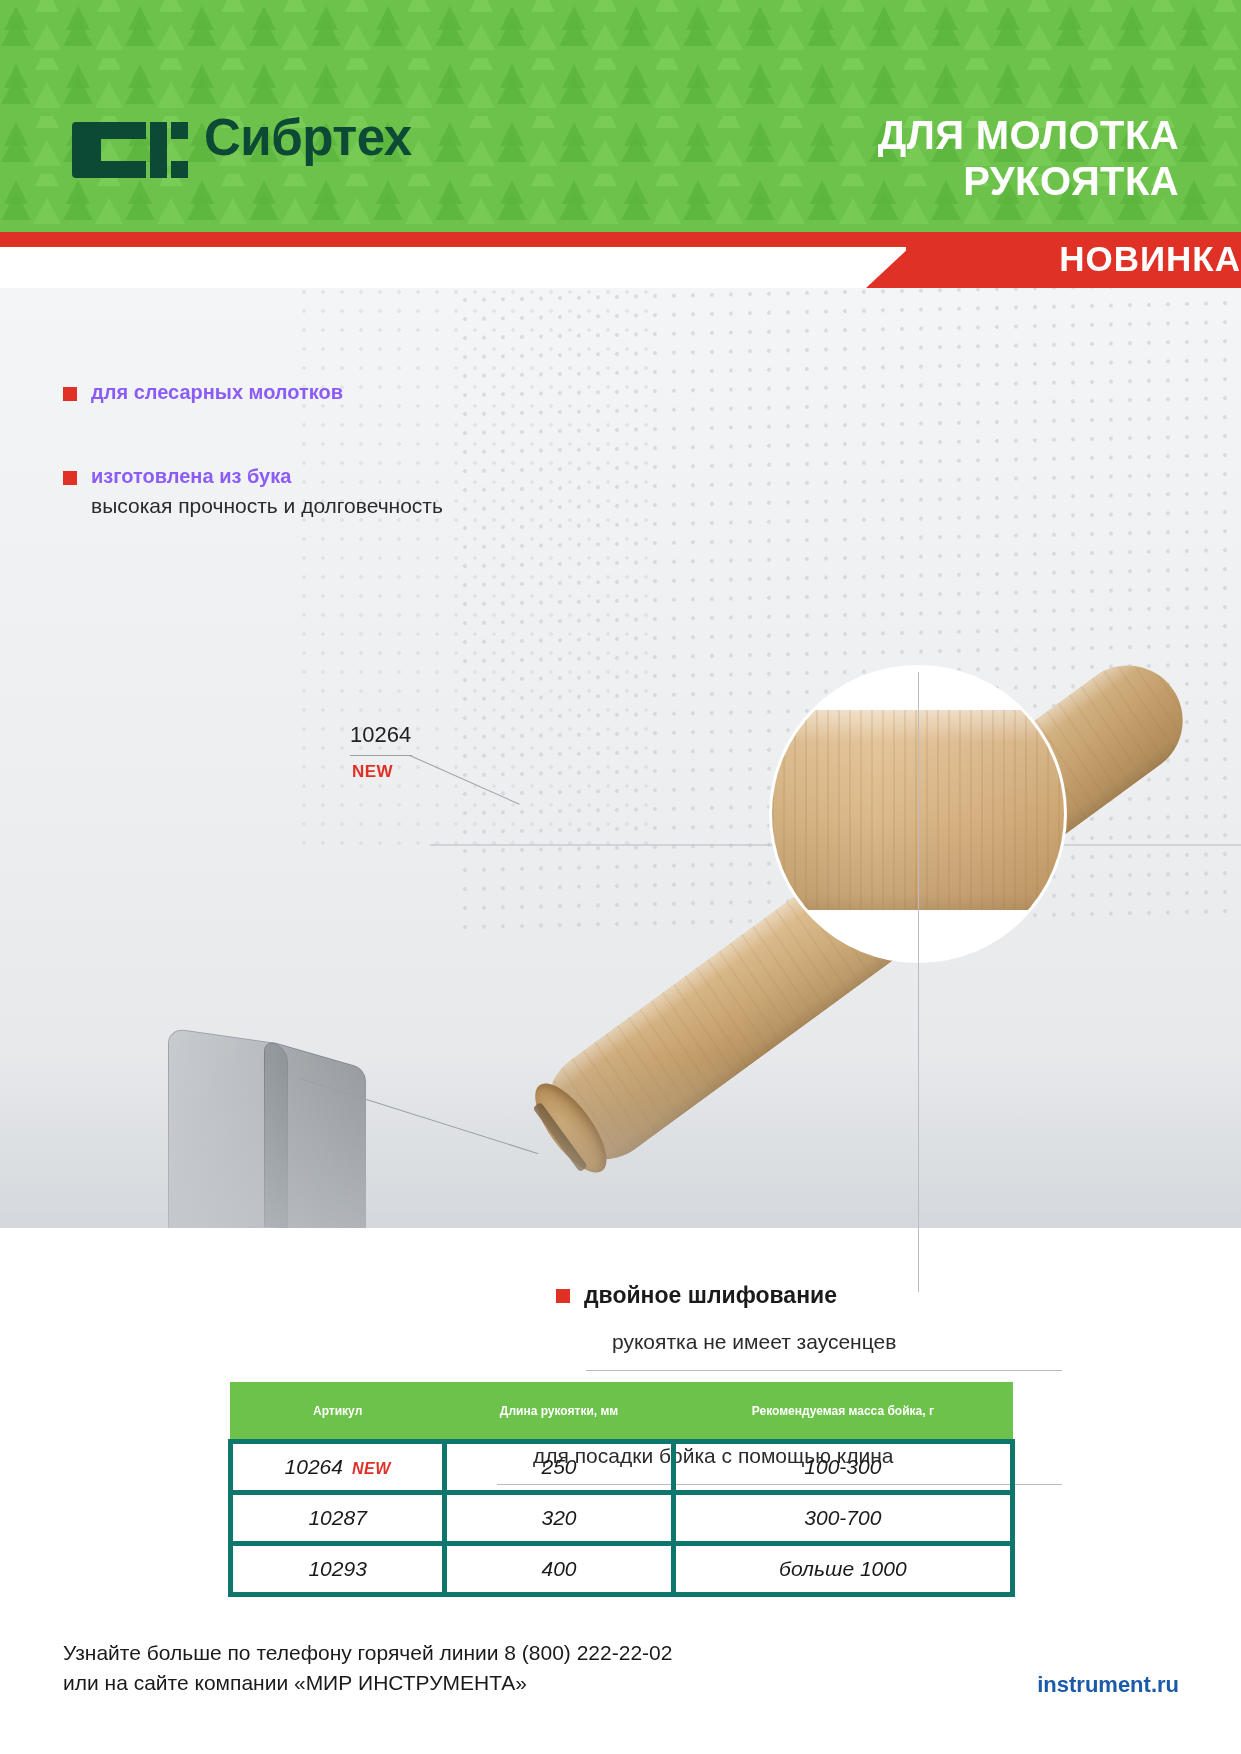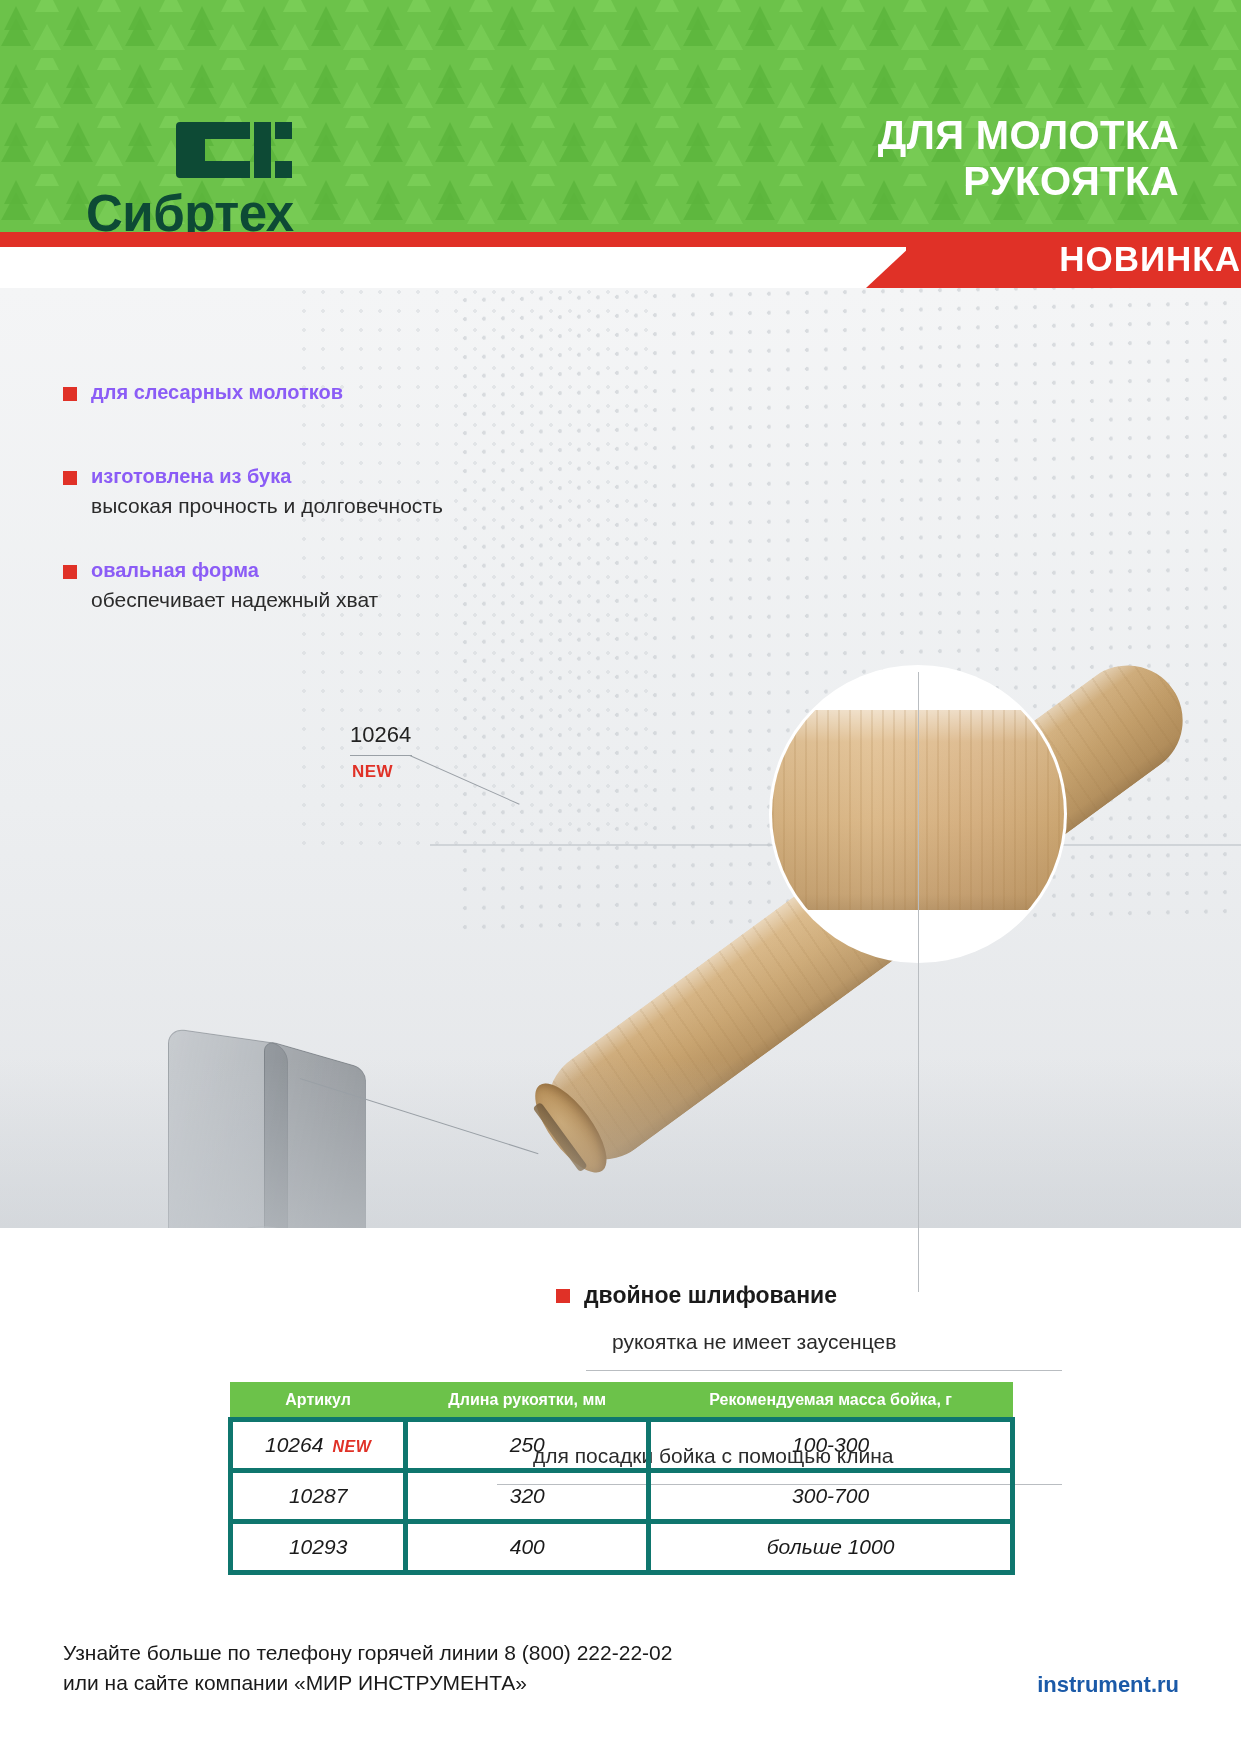--- a/index.html
+++ b/index.html
@@ -33,22 +33,21 @@
     left: 0; top: 0;
     width: 1241px;
     height: 232px;
     opacity: 1;
   }
   .logo-block {
     position: absolute;
     left: 72px;
     top: 112px;
     display: flex;
-    align-items: flex-end;
-    flex-direction: column;
+    align-items: flex-start;
   }
   .logo-mark {
     position: relative;
     width: 118px;
     height: 76px;
   }
   .logo-text {
     margin-left: 14px;
     font-size: 51px;
     font-weight: bold;
@@ -429,22 +428,22 @@
   }
   table.spec {
     border-collapse: collapse;
     width: 787px;
     font-size: 21px;
   }
   table.spec thead th {
     background: #6cc24a;
     color: #ffffff;
     font-weight: bold;
-    font-size: 16px;
-    padding: 8px 6px;
+    font-size: 12px;
+    padding: 21px 6px;
     border: 1px solid #6cc24a;
     text-align: center;
   }
   table.spec tbody td {
     border: 5px solid #0f766e;
     padding: 11px 6px;
     text-align: center;
     color: #1a1a1a;
     font-size: 21px;
     font-style: italic;
@@ -563,27 +562,20 @@
   </div>
 
   <div class="feature" id="feature-2">
     <div class="bullet"></div>
     <div>
       <div class="feat-title">изготовлена из бука</div>
       <div class="feat-sub">высокая прочность и долговечность</div>
     </div>
   </div>
 
-  <div class="feature" id="feature-3">
-    <div class="bullet"></div>
-    <div>
-      <div class="feat-title">овальная форма</div>
-      <div class="feat-sub">обеспечивает надежный хват</div>
-    </div>
-  </div>
 
   <div class="feature-right" id="feature-4">
     <div class="bullet"></div>
     <div class="feat-right-title">двойное шлифование</div>
   </div>
   <div class="feat-right-sub" id="feature-4-sub">рукоятка не имеет заусенцев</div>
   <div class="underline-4"></div>
 
   <div class="feature-right" id="feature-5">
     <div class="bullet"></div>

